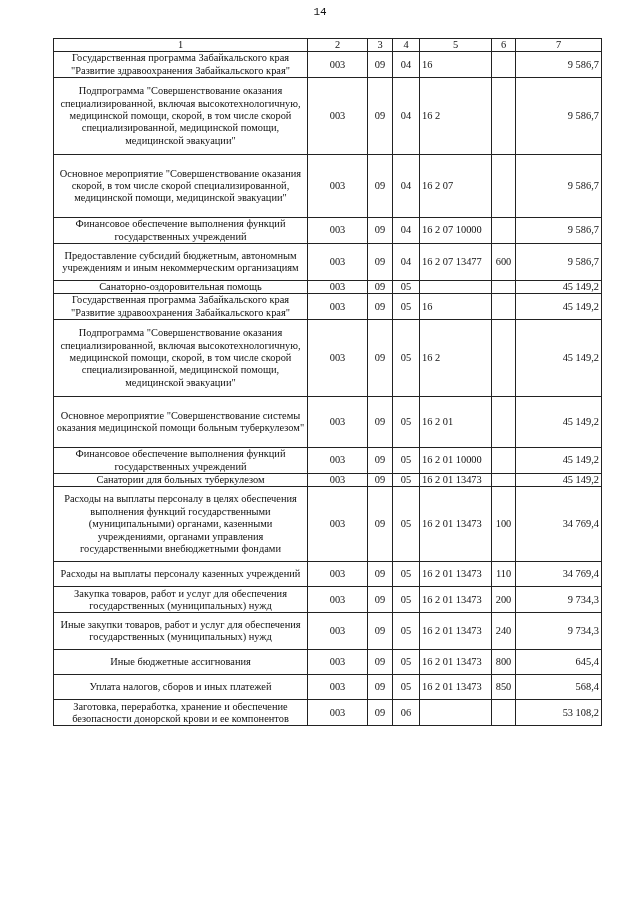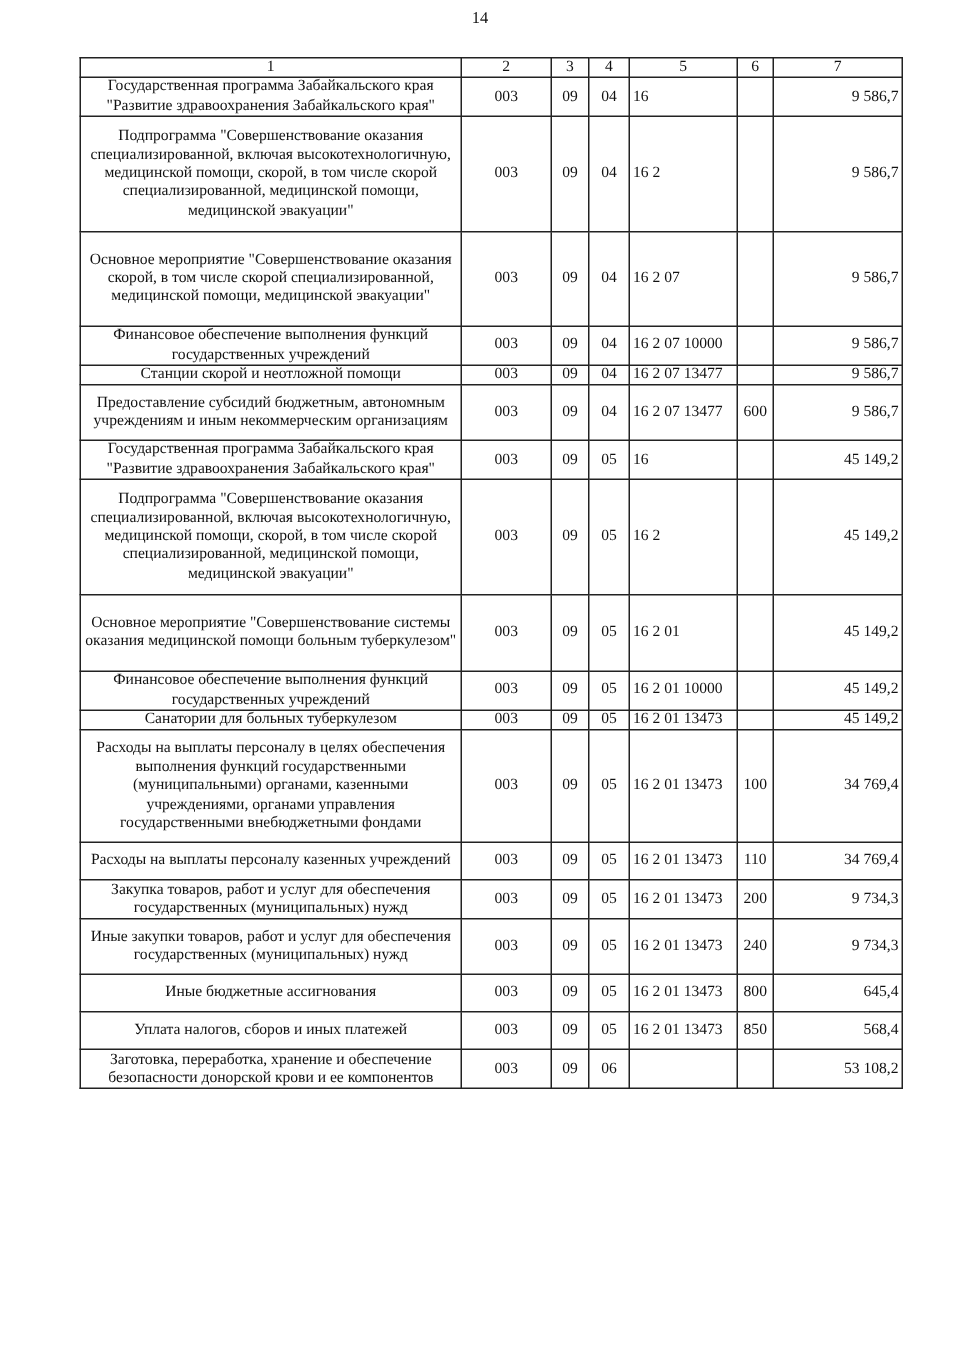--- a/index.html
+++ b/index.html
@@ -1,19 +1,19 @@
 <!DOCTYPE html>
 <html><head>
 <meta charset="utf-8">
 <style>
   html, body { margin: 0; padding: 0; background: #ffffff; }
   body { width: 640px; height: 905px; position: relative; overflow: hidden;
          font-family: "Liberation Serif", "DejaVu Serif", serif; color: #111; }
   .page-number { position: absolute; top: 6px; left: 0; width: 640px; text-align: center;
-                 font-size: 11px; }
+                 font-size: 11px; font-family: Liberation Mono, monospace; }
   table.budget { position: absolute; left: 53px; top: 38px; border-collapse: collapse;
                  table-layout: fixed; width: 548px; font-size: 10.4px; line-height: 12.4px; }
   table.budget td, table.budget th { border: 1px solid #222; padding: 0 2px; vertical-align: middle;
                  font-weight: normal; }
   table.budget th { text-align: center; height: 12px; }
   td.name { text-align: center; padding-left: 2px; }
   td.c2, td.c3, td.c4, td.c6 { text-align: center; }
   td.c5 { text-align: left; padding-left: 2px; white-space: nowrap; }
   td.c7 { text-align: right; padding-right: 1px; white-space: nowrap; }
 </style>
@@ -73,37 +73,37 @@
       </tr>
       <tr style="height: 25px;">
         <td class="name">Финансовое обеспечение выполнения функций государственных учреждений</td>
         <td class="c2">003</td>
         <td class="c3">09</td>
         <td class="c4">04</td>
         <td class="c5">16 2 07 10000</td>
         <td class="c6"></td>
         <td class="c7">9 586,7</td>
       </tr>
-      <tr style="height: 13px;">
-        <td class="name">Станции скорой и неотложной помощи</td>
-        <td class="c2">003</td>
-        <td class="c3">09</td>
-        <td class="c4">04</td>
-        <td class="c5">16 2 07 13477</td>
-        <td class="c6"></td>
-        <td class="c7">9 586,7</td>
-      </tr>
       <tr style="height: 37px;">
         <td class="name">Предоставление субсидий бюджетным, автономным учреждениям и иным некоммерческим организациям</td>
         <td class="c2">003</td>
         <td class="c3">09</td>
         <td class="c4">04</td>
         <td class="c5">16 2 07 13477</td>
         <td class="c6">600</td>
         <td class="c7">9 586,7</td>
+      </tr>
+      <tr style="height: 13px;">
+        <td class="name">Санаторно-оздоровительная помощь</td>
+        <td class="c2">003</td>
+        <td class="c3">09</td>
+        <td class="c4">05</td>
+        <td class="c5"></td>
+        <td class="c6"></td>
+        <td class="c7">45 149,2</td>
       </tr>
       <tr style="height: 25px;">
         <td class="name">Государственная программа Забайкальского края "Развитие здравоохранения Забайкальского края"</td>
         <td class="c2">003</td>
         <td class="c3">09</td>
         <td class="c4">05</td>
         <td class="c5">16</td>
         <td class="c6"></td>
         <td class="c7">45 149,2</td>
       </tr>

